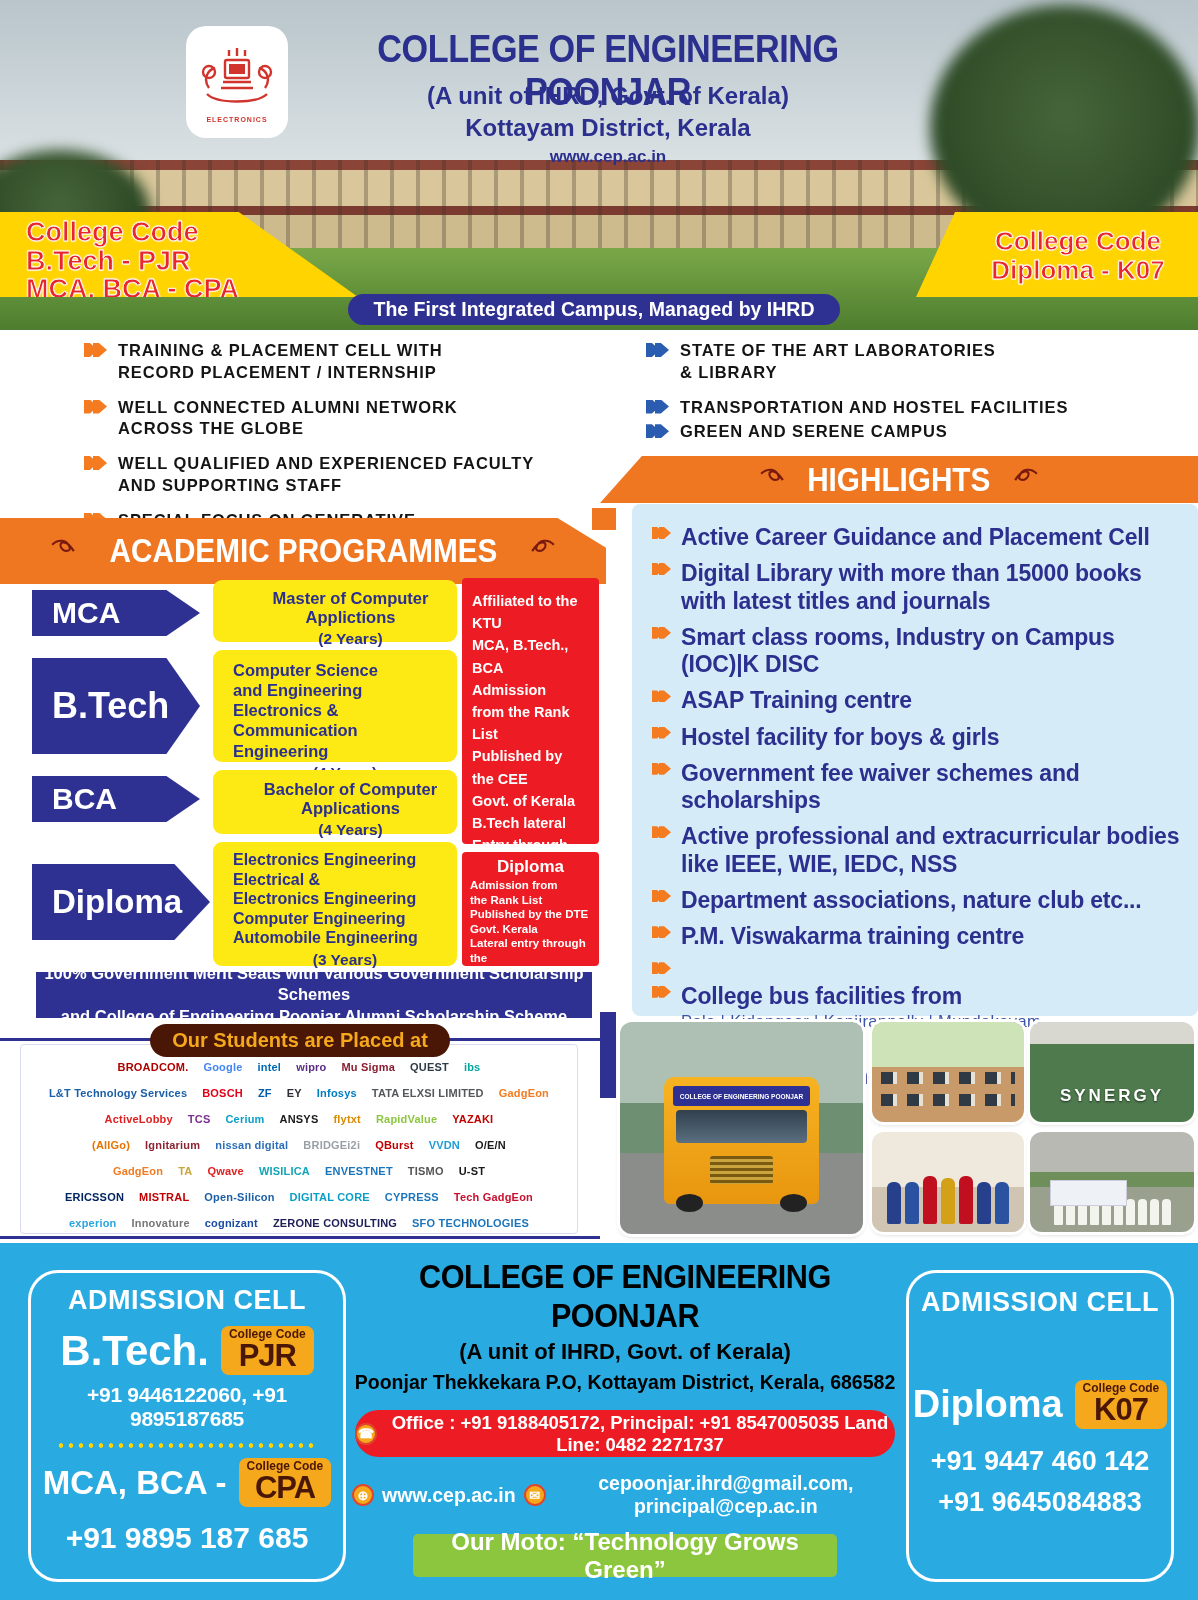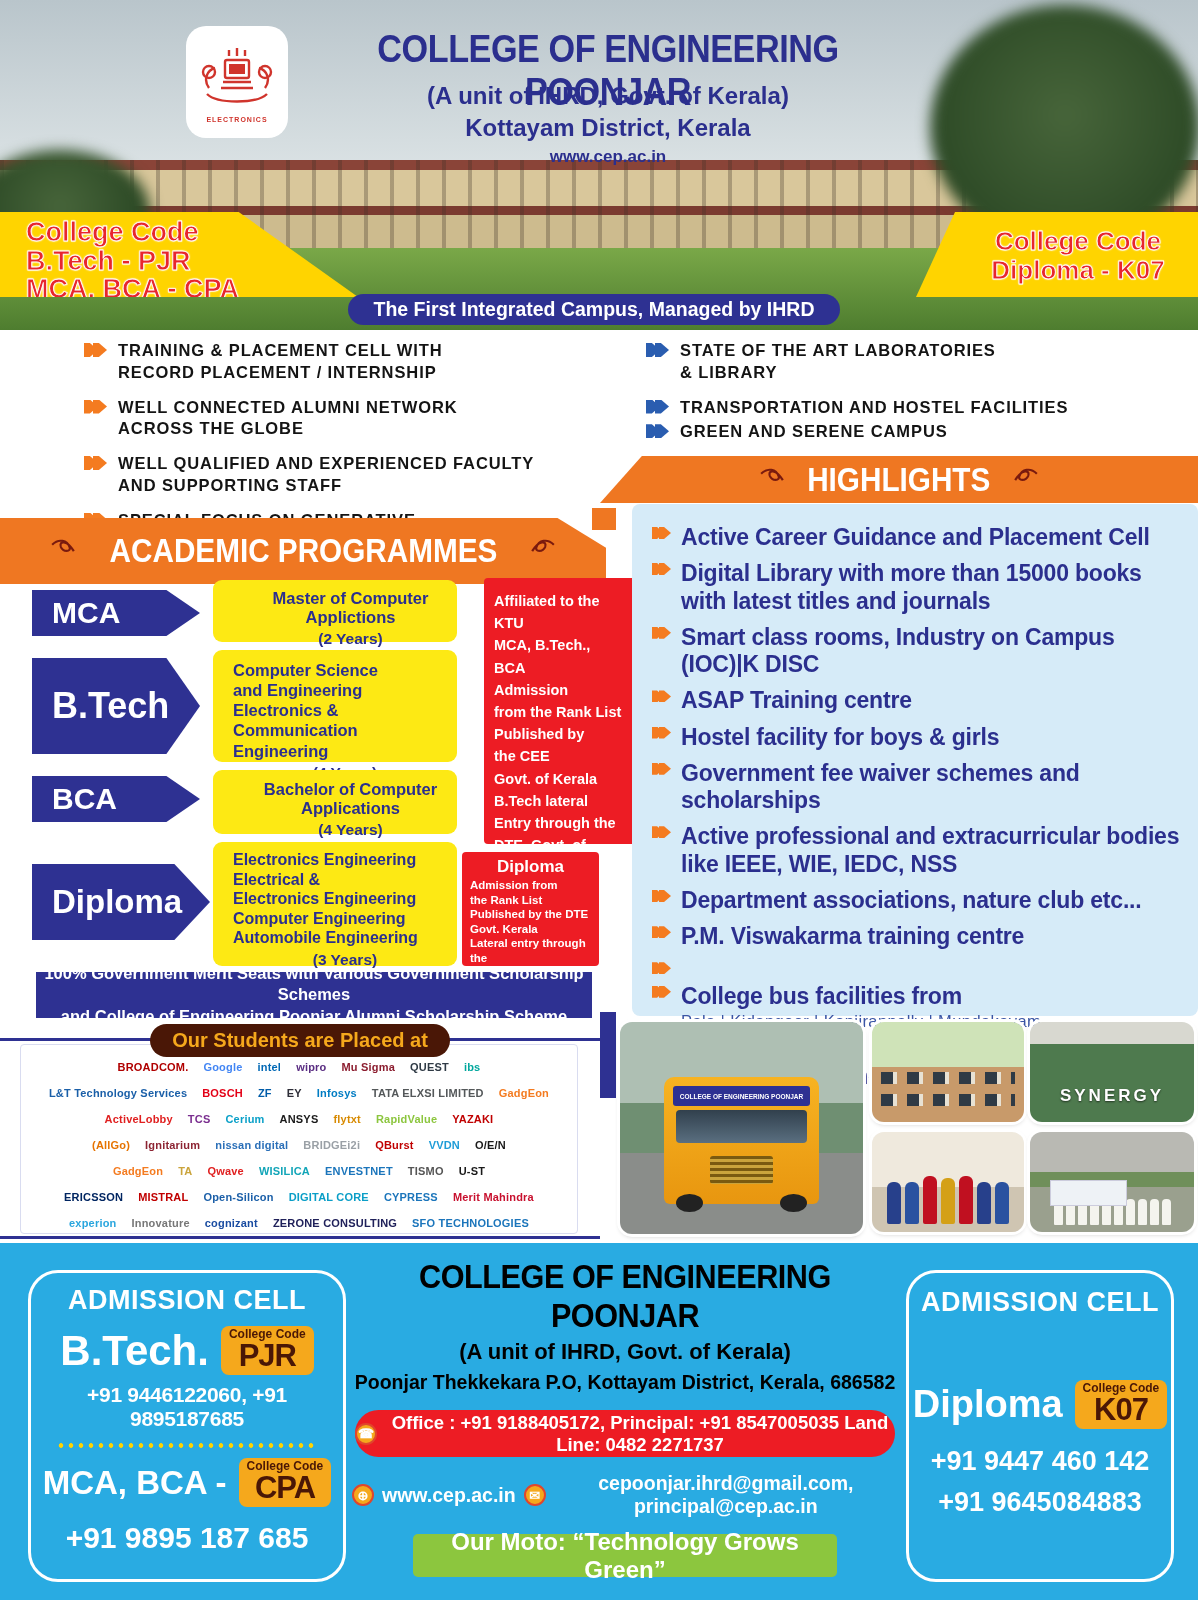--- a/index.html
+++ b/index.html
@@ -62,21 +62,21 @@
   .pa-bca{left:32px;top:776px;width:168px;height:46px;font-size:30px;}
   .pa-dip{left:32px;top:864px;width:178px;height:76px;font-size:33px;}
   .ybox{background:#fde914;border-radius:9px;color:#2b2f8e;font-weight:bold;box-sizing:border-box;padding-left:31px;}
   .yb-mca{left:213px;top:580px;width:244px;height:62px;text-align:center;padding-top:9px;font-size:16.5px;}
   .yb-btech{left:213px;top:650px;width:244px;height:112px;padding:10px 0 0 20px;font-size:16.5px;line-height:1.22;}
   .yb-bca{left:213px;top:770px;width:244px;height:64px;text-align:center;padding-top:10px;font-size:16.5px;}
   .yb-dip{left:213px;top:842px;width:244px;height:124px;padding:8px 0 0 20px;font-size:16px;line-height:1.22;}
   .ydesc{white-space:pre-line;}
   .yyears{text-align:center;font-size:15.5px;margin-top:3px;}
   .redpanel{background:#ed1c24;border-radius:4px;color:#fff;font-weight:bold;box-sizing:border-box;}
-  .rp-aff{left:484px;top:578px;width:157px;height:266px;padding:12px 10px;font-size:14.5px;}
+  .rp-aff{left:462px;top:578px;width:137px;height:266px;padding:12px 10px;font-size:14.5px;}
   .rp-aff .rline{line-height:22.2px;}
   .rp-dip{left:462px;top:852px;width:137px;height:114px;padding:5px 8px;font-size:11.5px;}
   .rp-dip-title{text-align:center;font-size:17px;margin-bottom:1px;}
   .rp-dip .rline{line-height:14.6px;}
   .schol{left:36px;top:972px;width:556px;height:46px;background:#2e3192;color:#fff;font-weight:bold;font-size:16.5px;
     display:flex;align-items:center;justify-content:center;text-align:center;white-space:pre-line;line-height:1.3;}
 
   
   .hl-panel{left:632px;top:504px;width:566px;height:512px;background:#d6ebf8;border-radius:8px;
     padding:20px 12px 8px 20px;box-sizing:border-box;}
@@ -487,21 +487,21 @@
         <span class="brand" style="color: rgb(27, 117, 187);">ENVESTNET</span>
         <span class="brand" style="color: rgb(85, 85, 85);">TISMO</span>
         <span class="brand" style="color: rgb(26, 26, 26);">U-ST</span>
       </div>
       <div class="pl-row">
         <span class="brand" style="color: rgb(0, 37, 97);">ERICSSON</span>
         <span class="brand" style="color: rgb(192, 0, 0);">MISTRAL</span>
         <span class="brand" style="color: rgb(27, 95, 168);">Open-Silicon</span>
         <span class="brand" style="color: rgb(10, 158, 199);">DIGITAL CORE</span>
         <span class="brand" style="color: rgb(27, 117, 187);">CYPRESS</span>
-        <span class="brand" style="color: rgb(200, 16, 46);">Merit Mahindra</span>
+        <span class="brand" style="color: rgb(200, 16, 46);">Tech GadgEon</span>
       </div>
       <div class="pl-row">
         <span class="brand" style="color: rgb(42, 166, 222);">experion</span>
         <span class="brand" style="color: rgb(119, 119, 119);">Innovature</span>
         <span class="brand" style="color: rgb(26, 76, 161);">cognizant</span>
         <span class="brand" style="color: rgb(32, 33, 90);">ZERONE CONSULTING</span>
         <span class="brand" style="color: rgb(27, 117, 187);">SFO TECHNOLOGIES</span>
       </div>
     </div>
 

